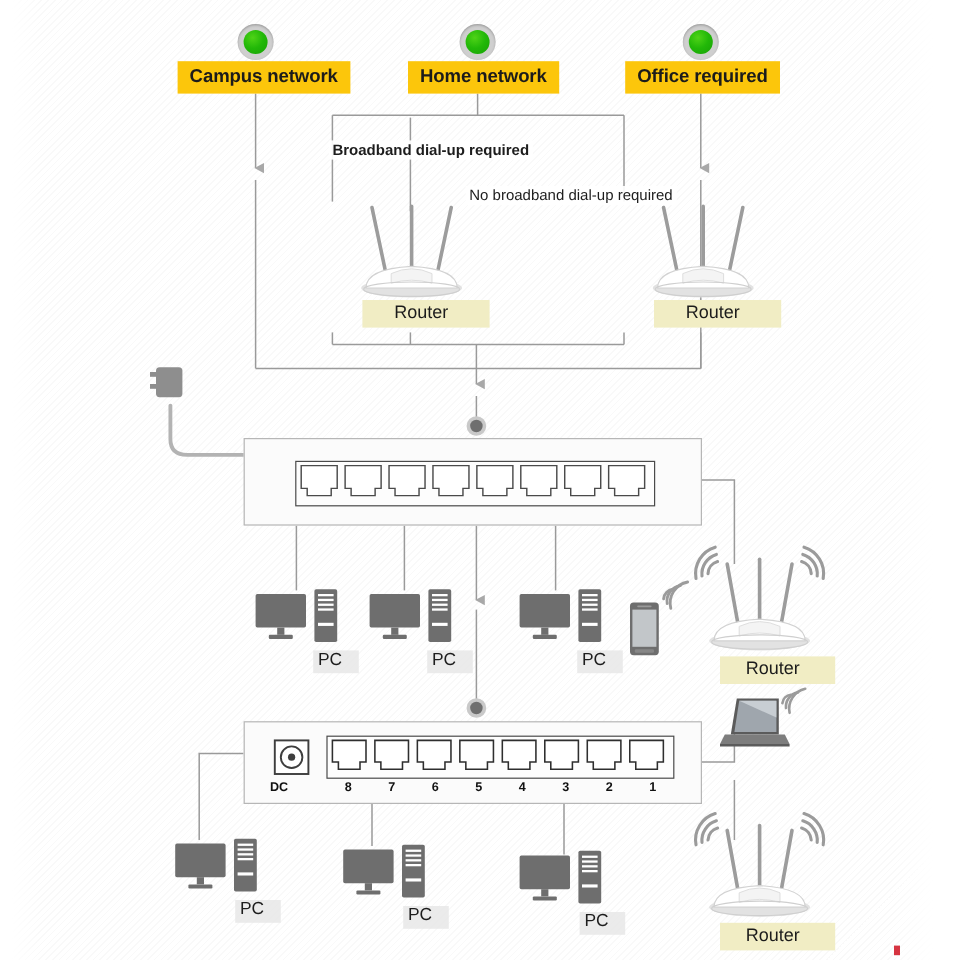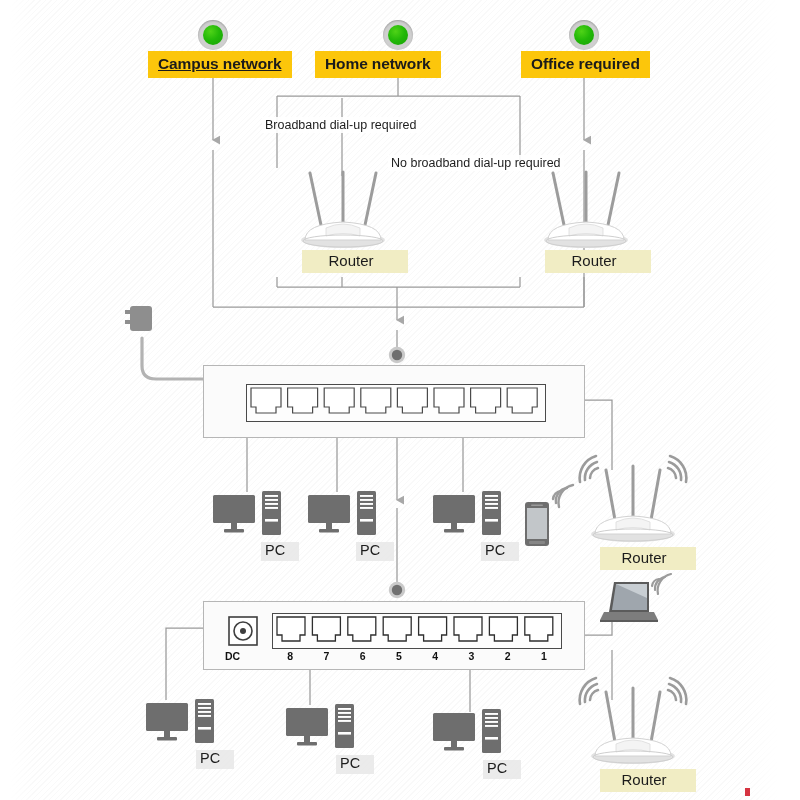--- a/index.html
+++ b/index.html
@@ -186,25 +186,25 @@
       <path d="M612,650 L612,700"></path>
     </g>
   </svg>
 
   <div class="layer">
 
     <div class="lamp" style="left:198px;top:20px;"></div>
     <div class="lamp" style="left:383px;top:20px;"></div>
     <div class="lamp" style="left:569px;top:20px;"></div>
 
-    <div class="tag" style="left:148px;top:51px;text-decoration:underline;">Campus network</div>
-    <div class="tag" style="left:315px;top:51px;">Home network</div>
+    <div class="tag" style="left:148px;top:51px;">Campus network</div>
+    <div class="tag" style="left:340px;top:51px;">Home network</div>
     <div class="tag" style="left:521px;top:51px;">Office required</div>
 
-    <div class="annot" style="left:262px;top:117px;">Broadband dial-up required</div>
+    <div class="annot" style="left:274px;top:117px;font-weight:bold;">Broadband dial-up required</div>
     <div class="annot" style="left:388px;top:155px;">No broadband dial-up required</div>
 
     <div class="node" style="left:288px;top:170px;width:110px;height:82px;">
       <svg width="110" height="82" viewBox="0 0 110 82">
         <g stroke="#9c9c9c" stroke-width="3" stroke-linecap="round" fill="none">
           <line x1="22" y1="3" x2="33" y2="55"></line>
           <line x1="55" y1="2" x2="55" y2="55"></line>
           <line x1="88" y1="3" x2="77" y2="55"></line>
         </g>
         <ellipse cx="55" cy="70" rx="42" ry="8" fill="#e2e2e2"></ellipse>

